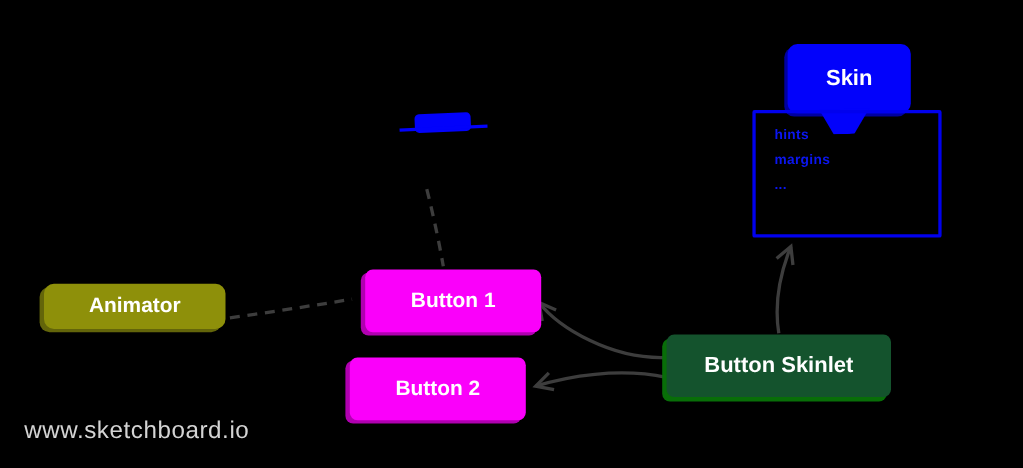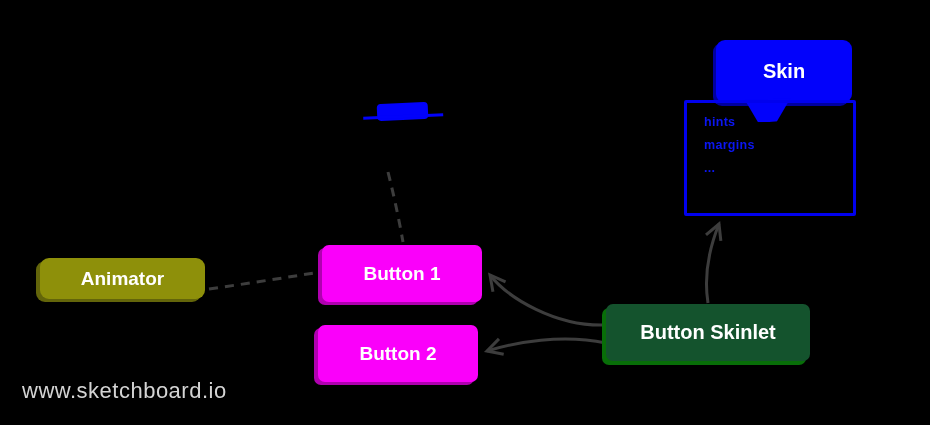--- a/index.html
+++ b/index.html
@@ -3,29 +3,29 @@
 <meta charset="utf-8">
 <style>
   html,body{margin:0;padding:0;background:#000;}
   .canvas{
     position:relative;width:930px;height:425px;background:#000;overflow:hidden;
     font-family:"Liberation Sans",sans-serif;
   }
   .node{position:absolute;display:flex;align-items:center;justify-content:center;
     box-sizing:border-box;font-weight:700;color:#fff;}
   
-  .skin{left:716px;top:40px;width:136px;height:63px;background:#0202fb;border-radius:9px;
+  .skin{left:716px;top:40px;width:112px;height:63px;background:#0202fb;border-radius:9px;
     font-size:20px;box-shadow:-3px 3px 0 #0000a0;}
   .skin-tail{position:absolute;left:742px;top:99px;width:52px;height:23px;background:#0202fb;
     clip-path:polygon(6% 0,94% 0,66% 100%,30% 100%);transform:rotate(-2deg);}
   .animator{left:40px;top:258px;width:165px;height:41px;background:#8e900a;border-radius:9px;
     font-size:19px;box-shadow:-4px 3px 0 #63650a;}
   .btn{width:160px;height:57px;background:#fa00fa;border-radius:7px;font-size:19px;
     box-shadow:-4px 3px 0 #b000b0;}
-  .button1{left:322px;top:245px;}
+  .button1{left:332px;top:245px;}
   .button2{left:318px;top:325px;}
   .skinlet{left:606px;top:304px;width:204px;height:57px;background:#14532d;border-radius:7px;
     font-size:20px;box-shadow:-4px 4px 0 #086e08;}
   
   .hintbox{position:absolute;box-sizing:border-box;border:3px solid #0101ee;background:transparent;
     color:#0b16f2;font-weight:700;border-radius:2px;}
   .local-hints{left:316px;top:117px;width:173px;height:51px;display:flex;align-items:center;
     justify-content:center;font-size:17px;}
   .scribble{position:absolute;left:377px;top:103px;width:51px;height:17px;background:#0202fb;
     border-radius:4px;transform:rotate(-2.5deg);}

